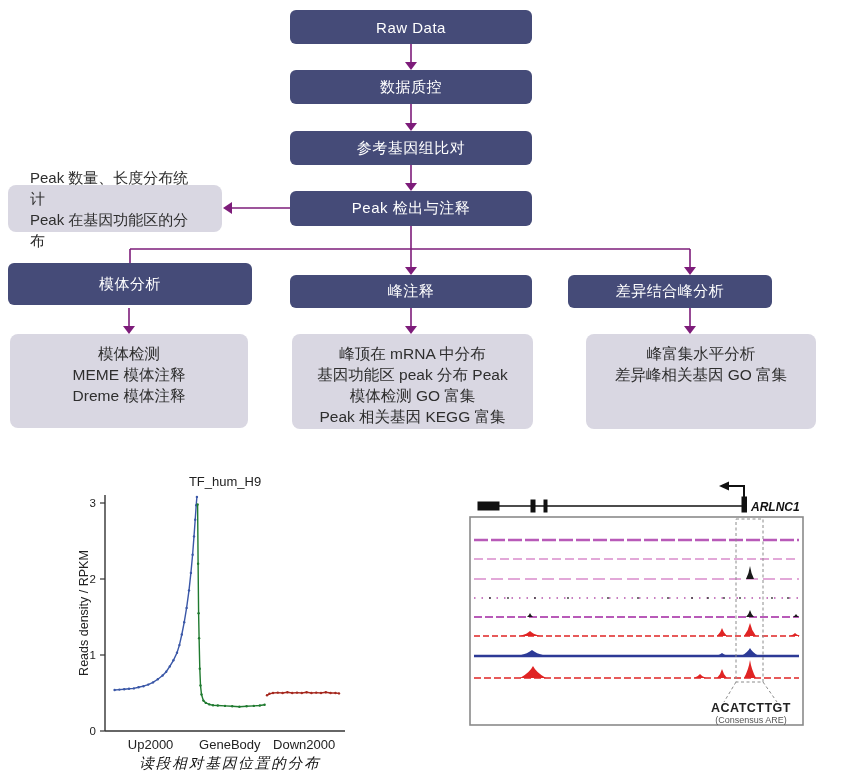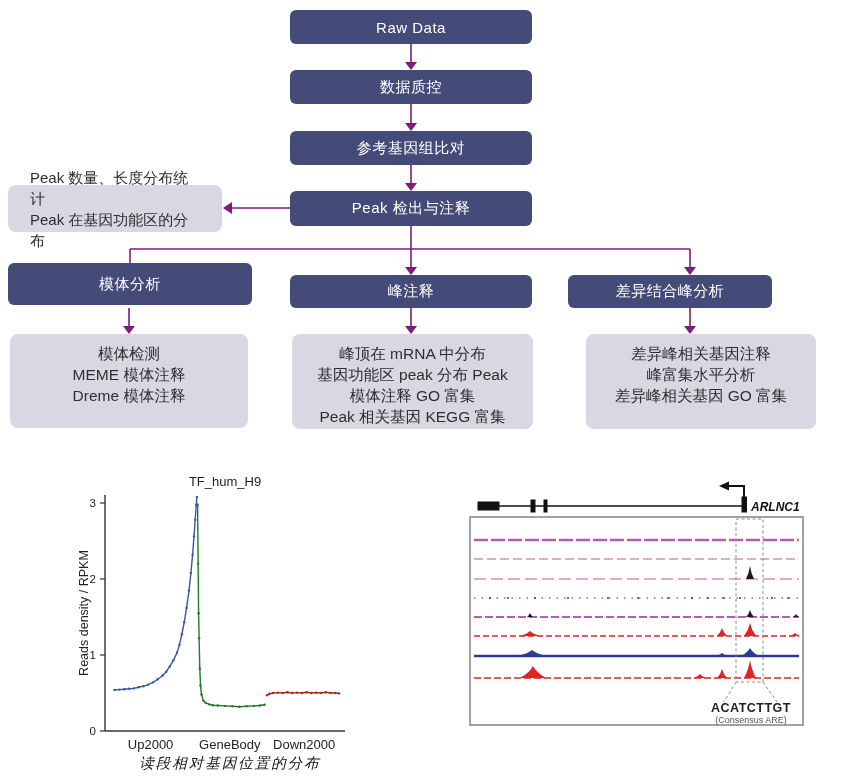--- a/index.html
+++ b/index.html
@@ -106,25 +106,24 @@
     </div>
 
   <div class="box content cnt1">
     <div>模体检测</div>
     <div>MEME 模体注释</div>
     <div>Dreme 模体注释</div>
   </div>
   <div class="box content cnt2">
     <div>峰顶在 mRNA 中分布</div>
     <div>基因功能区 peak 分布 Peak</div>
-    <div>模体注释 GO 富集</div>
+    <div>模体检测 GO 富集</div>
     <div>Peak 相关基因 KEGG 富集</div>
   </div>
   <div class="box content cnt3">
-    <div>差异峰相关基因注释</div>
     <div>峰富集水平分析</div>
     <div>差异峰相关基因 GO 富集</div>
   </div>
 
   <div class="figure metagene">
     <svg id="mgsvg" width="340" height="316">
       <text class="mg-title" x="185" y="24" text-anchor="middle">TF_hum_H9</text>
       <text class="mg-ylab" transform="translate(48,151) rotate(-90)" text-anchor="middle">Reads density / RPKM</text>
       <line class="axis" x1="65" y1="33" x2="65" y2="269"></line>
       <line class="axis" x1="65" y1="269" x2="305" y2="269"></line>

